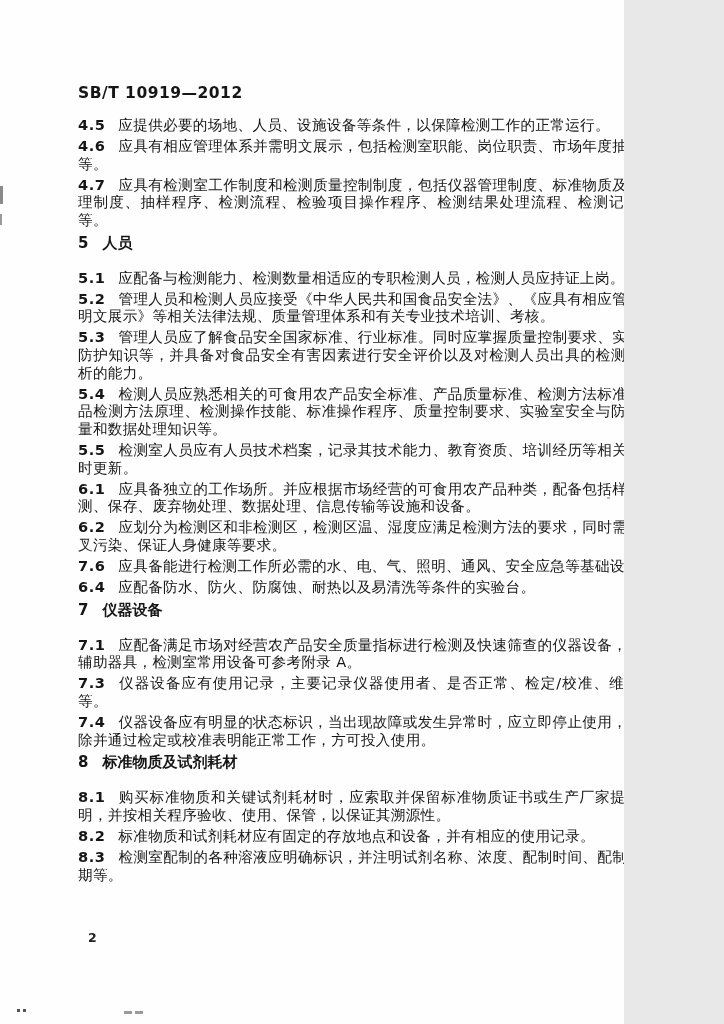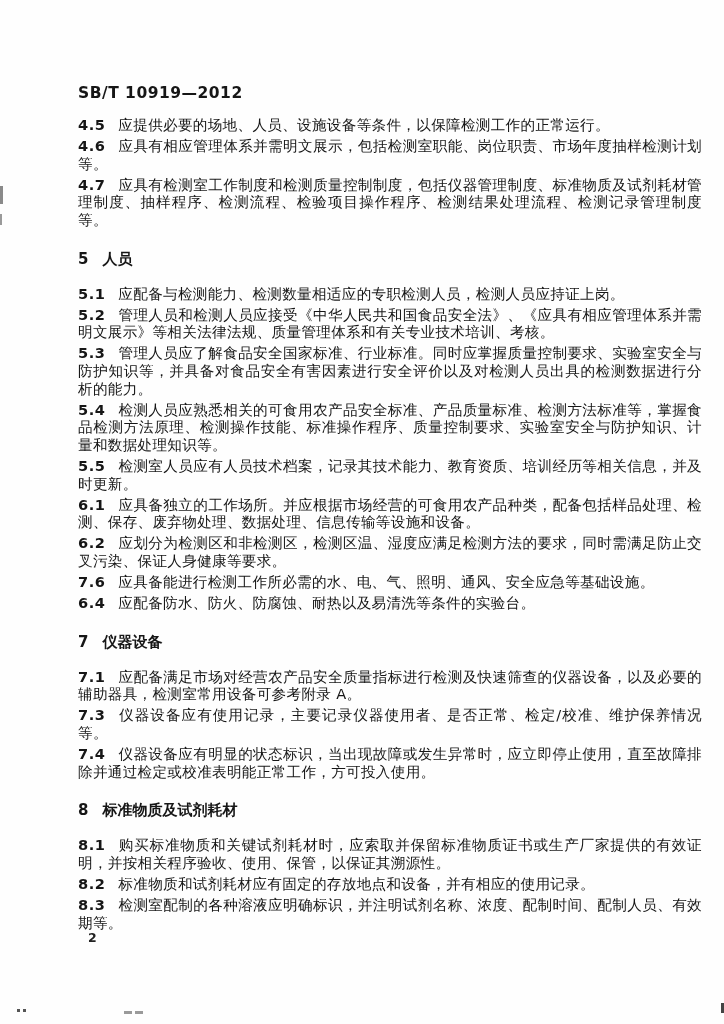--- a/index.html
+++ b/index.html
@@ -2,21 +2,21 @@
 <html><head>
 <meta charset="utf-8">
 <style>
   html, body {
     margin: 0;
     padding: 0;
     background: #e8e8e8;
   }
   .page {
     position: relative;
-    width: 724px;
+    width: 624px;
     height: 1024px;
     background: #fefefe;
     overflow: hidden;
     font-family: "DejaVu Sans", sans-serif;
     color: #161616;
   }
   .content {
     position: absolute;
     left: 78px;
     top: 84px;
@@ -27,21 +27,21 @@
     font-size: 15.5px;
     letter-spacing: 0.5px;
     margin: 0 0 14px 0;
     line-height: 18px;
   }
   .section { margin: 0; }
   .heading {
     font-weight: bold;
     font-size: 15px;
     line-height: 18px;
-    margin: 21px 0 17px 0;
+    margin: 5px 0 17px 0;
   }
   .heading .hnum { padding-right: 14px; }
   .clause {
     margin: 3.5px 0;
     font-size: 14.6px;
     line-height: 17.6px;
     text-align: justify;
     text-justify: inter-ideograph;
     letter-spacing: 0.3px;
   }

